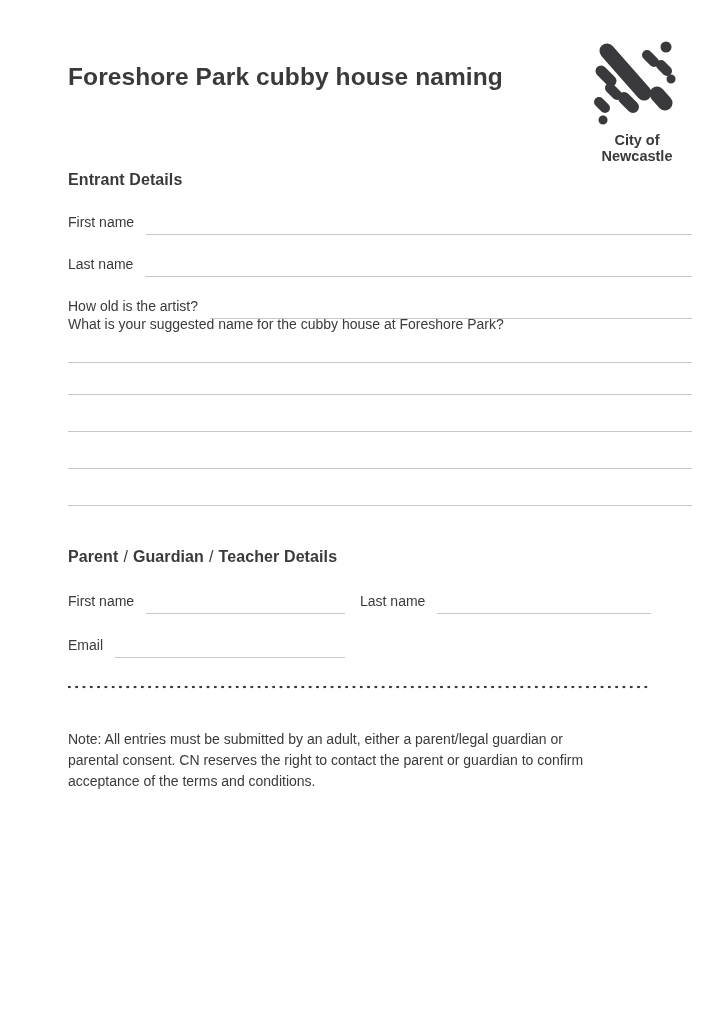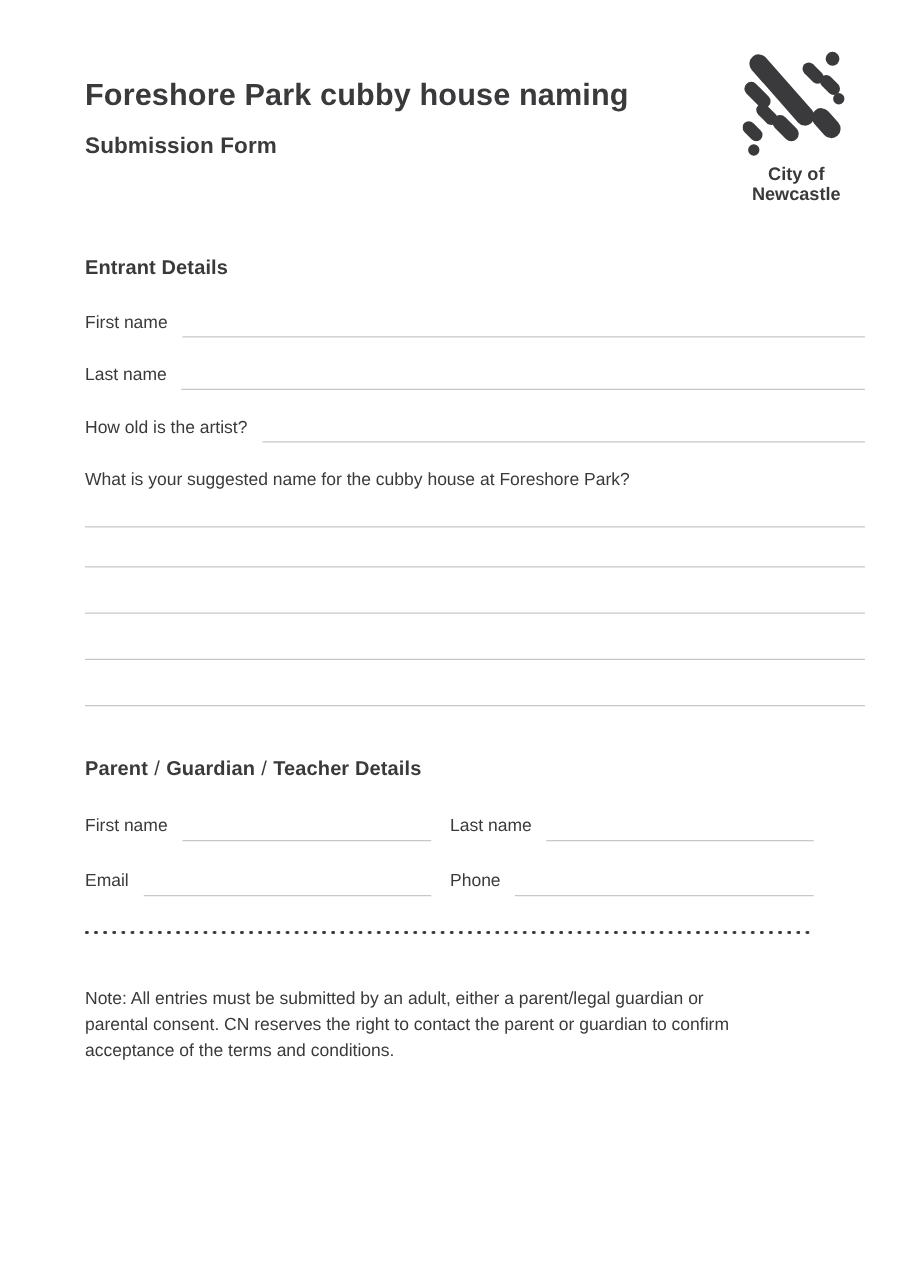--- a/index.html
+++ b/index.html
@@ -65,21 +65,21 @@
   }
   .field-row:first-of-type { margin-top: 25px; }
   .blank {
     flex: 1;
     margin-left: 12px;
     border-bottom: 1px solid #c7c7c7;
     height: 20px;
     transform: translateY(4px);
   }
 
-  .question-name { margin-top: 24px; }
+  .question-name { }
   .q1-line {
     border-bottom: 1px solid #c7c7c7;
     height: 30px;
   }
   .question-motivation { margin-top: 36px; }
   .writing-line {
     border-bottom: 1px solid #c7c7c7;
     height: 37px;
   }
   .writing-line.first { height: 32px; }
@@ -112,21 +112,20 @@
 </style>
 </head>
 <body>
 
 <div class="page">
 
   <div>
     <div class="doc-title">
       <div>Foreshore Park cubby house naming</div>
     </div>
-    <div class="doc-subtitle">Submission Form</div>
   </div>
 
   <div class="logo">
     <svg width="84" height="92" viewBox="0 0 84 92">
       <g stroke="#3a3a3c" stroke-linecap="round" fill="none">
 
         <line x1="13" y1="13" x2="50" y2="55" stroke-width="15"></line>
 
         <line x1="63" y1="56" x2="71" y2="65" stroke-width="15"></line>
 
@@ -186,24 +185,20 @@
       <span class="label">Last name</span>
       <span class="blank"></span>
     </div>
   </div>
 
   <div class="two-col">
     <div class="cell">
       <span class="label">Email</span>
       <span class="blank"></span>
     </div>
-    <div class="cell">
-      <span class="label">Phone</span>
-      <span class="blank"></span>
-    </div>
   </div>
 
   <div class="dotted-divider"></div>
 
   <div class="note">
     <div>Note: All entries must be submitted by an adult, either a parent/legal guardian or</div>
     <div>parental consent. CN reserves the right to contact the parent or guardian to confirm</div>
     <div>acceptance of the terms and conditions.</div>
   </div>
 

